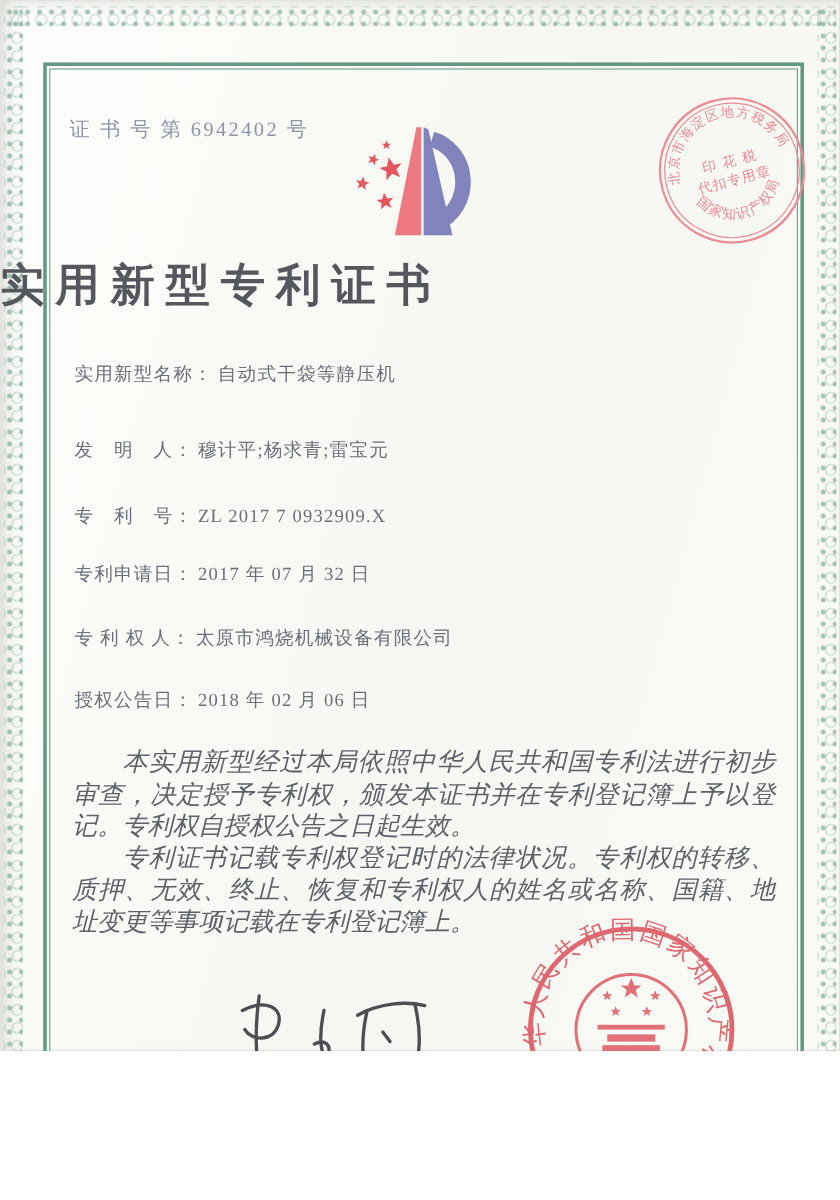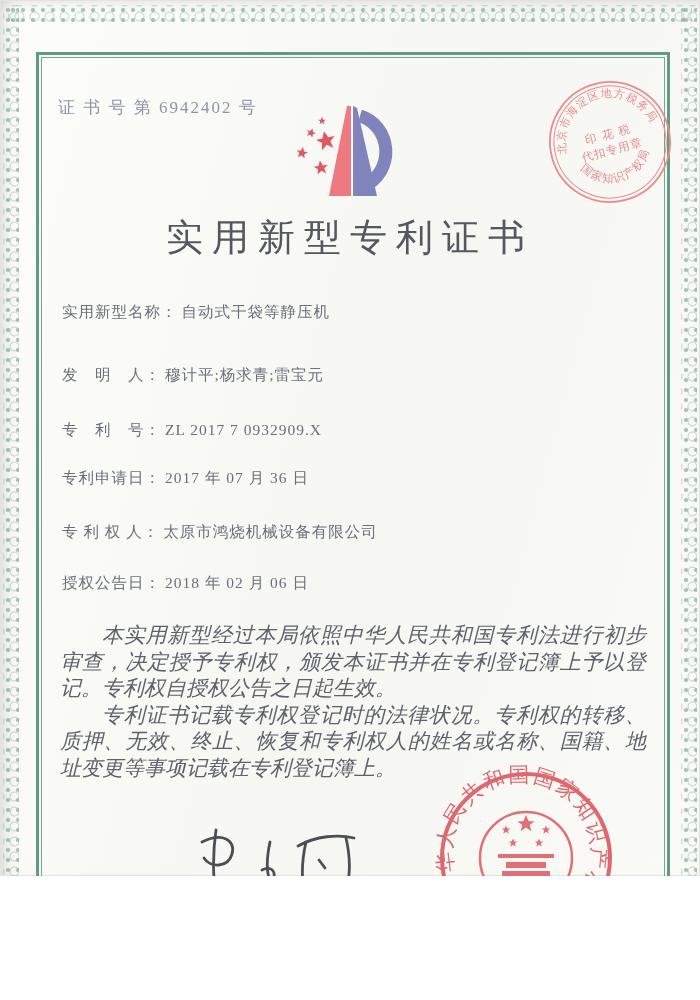--- a/index.html
+++ b/index.html
@@ -14,22 +14,22 @@
       radial-gradient(circle, transparent 3.5px, rgba(116,166,144,.45) 4.3px, transparent 5.6px);
     background-size:10px 10px,15px 15px;background-position:0 0,4px 4px;}
   .lace.top{left:8px;top:5px;width:684px;height:17px;}
   .lace.bottom{left:8px;top:978px;width:684px;height:17px;}
   .lace.left{left:3px;top:5px;width:16px;height:990px;}
   .lace.right{left:681px;top:5px;width:16px;height:990px;}
   
   .frame{position:absolute;left:36px;top:52px;width:628px;height:922px;border:3px solid #639a85;}
   .frame-inner{position:absolute;inset:2px;border:1px solid #74a692;}
   .cert-no{position:absolute;left:58px;top:96px;font-size:17px;color:#8d94a6;letter-spacing:2px;}
-  .title{position:absolute;left:0;top:213px;width:100%;text-align:center;
-    font-size:37px;font-weight:400;letter-spacing:9px;color:#54575d;}
+  .title{position:absolute;left:0;top:213px;width:100%;
+    font-size:37px;font-weight:700;letter-spacing:9px;color:#54575d;}
   .field{position:absolute;left:62px;font-size:15.5px;letter-spacing:1px;color:#6a6f7a;white-space:nowrap;}
   .field .val{margin-left:4px;}
   .bodytext{position:absolute;left:60px;top:622px;width:586px;font-size:21px;line-height:26.5px;
     color:#5d6169;text-align:justify;font-style:italic;}
   .bodytext p{margin:0;text-indent:2em;}
   .director{position:absolute;left:82px;top:843px;font-size:17.5px;color:#4b4f55;letter-spacing:3px;}
   .director div{margin-bottom:13px;}
   .sig{position:absolute;left:178px;top:808px;}
   .seal{position:absolute;left:418px;top:758px;}
   .seal-date{position:absolute;left:426px;top:888px;font-size:16px;color:#c9444c;letter-spacing:1.5px;
@@ -93,21 +93,21 @@
   <div class="field" style="top:365px">
     <span>发　明　人：</span><span class="val">穆计平;杨求青;雷宝元</span>
   </div>
   <div class="field" style="top:302px">
     <span>实用新型名称：</span><span class="val">自动式干袋等静压机</span>
   </div>
   <div class="field" style="top:420px">
     <span>专　利　号：</span><span class="val">ZL 2017 7 0932909.X</span>
   </div>
   <div class="field" style="top:468px">
-    <span>专利申请日：</span><span class="val">2017 年 07 月 36 日</span>
+    <span>专利申请日：</span><span class="val">2017 年 07 月 32 日</span>
   </div>
   <div class="field" style="top:522px">
     <span>专 利 权 人：</span><span class="val">太原市鸿烧机械设备有限公司</span>
   </div>
   <div class="field" style="top:573px">
     <span>授权公告日：</span><span class="val">2018 年 02 月 06 日</span>
   </div>
 
   <div class="bodytext">
     <p>本实用新型经过本局依照中华人民共和国专利法进行初步审查，决定授予专利权，颁发本证书并在专利登记簿上予以登记。专利权自授权公告之日起生效。</p>

